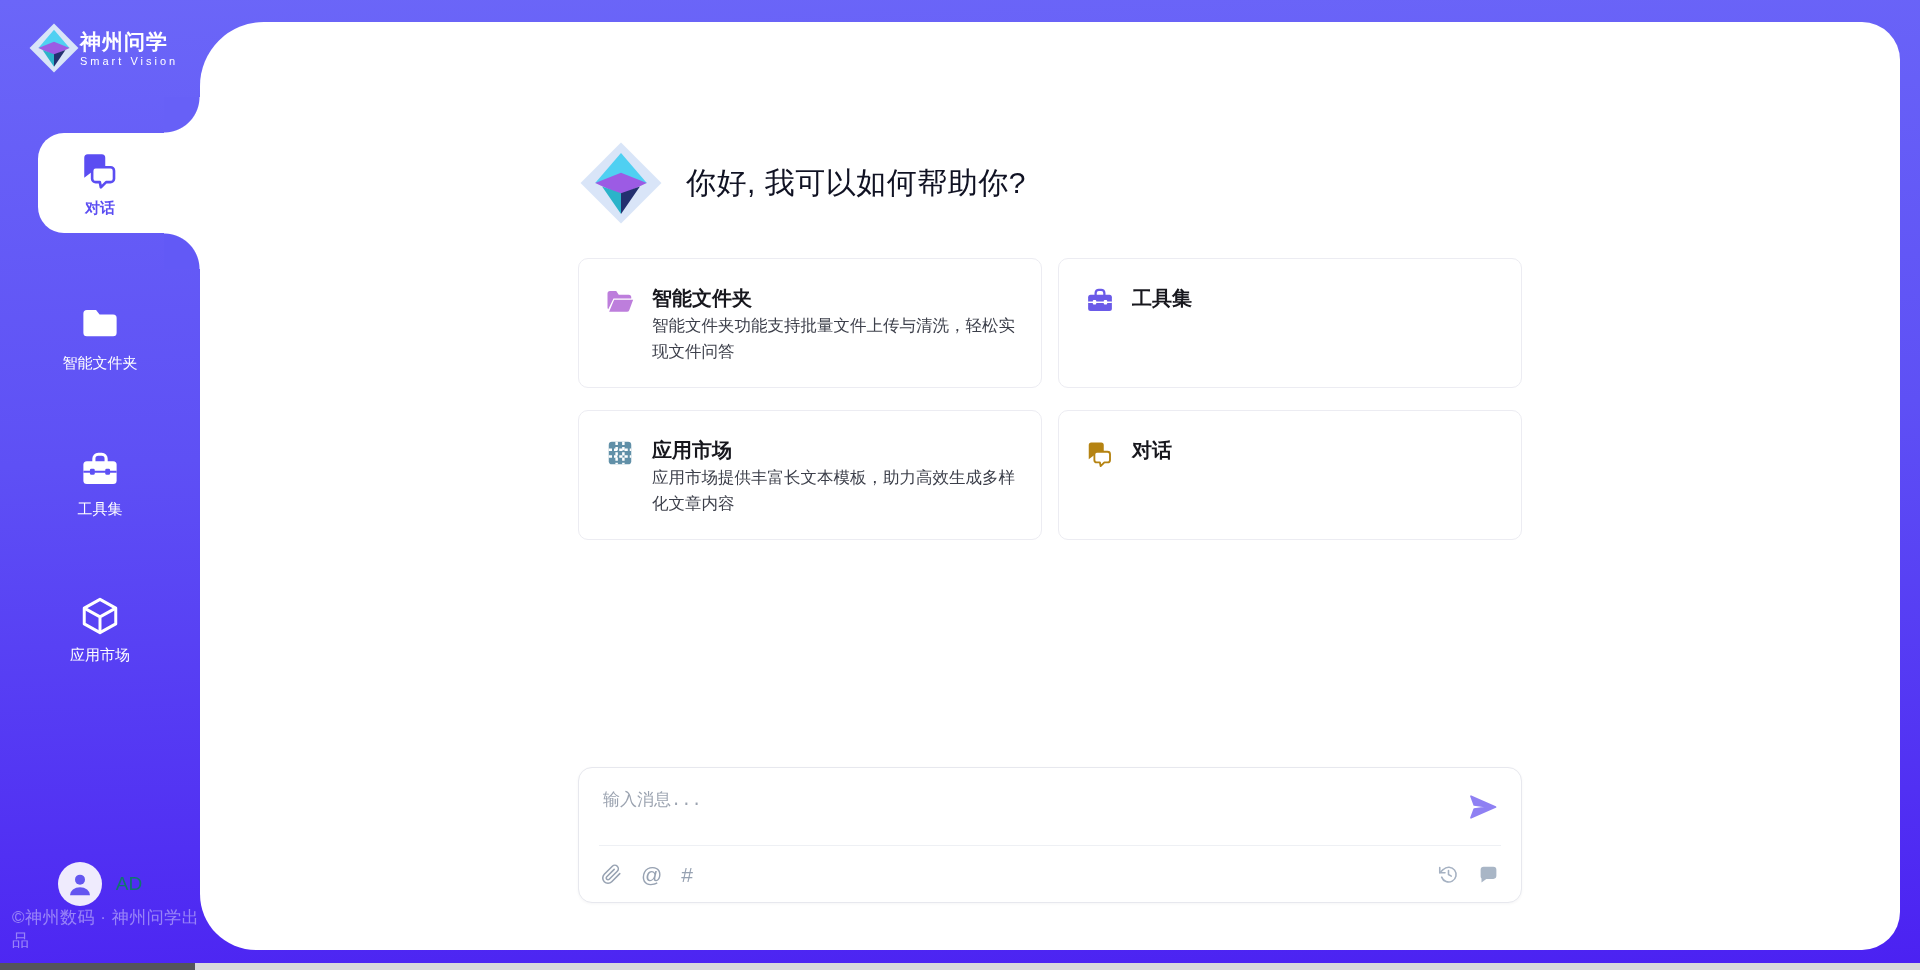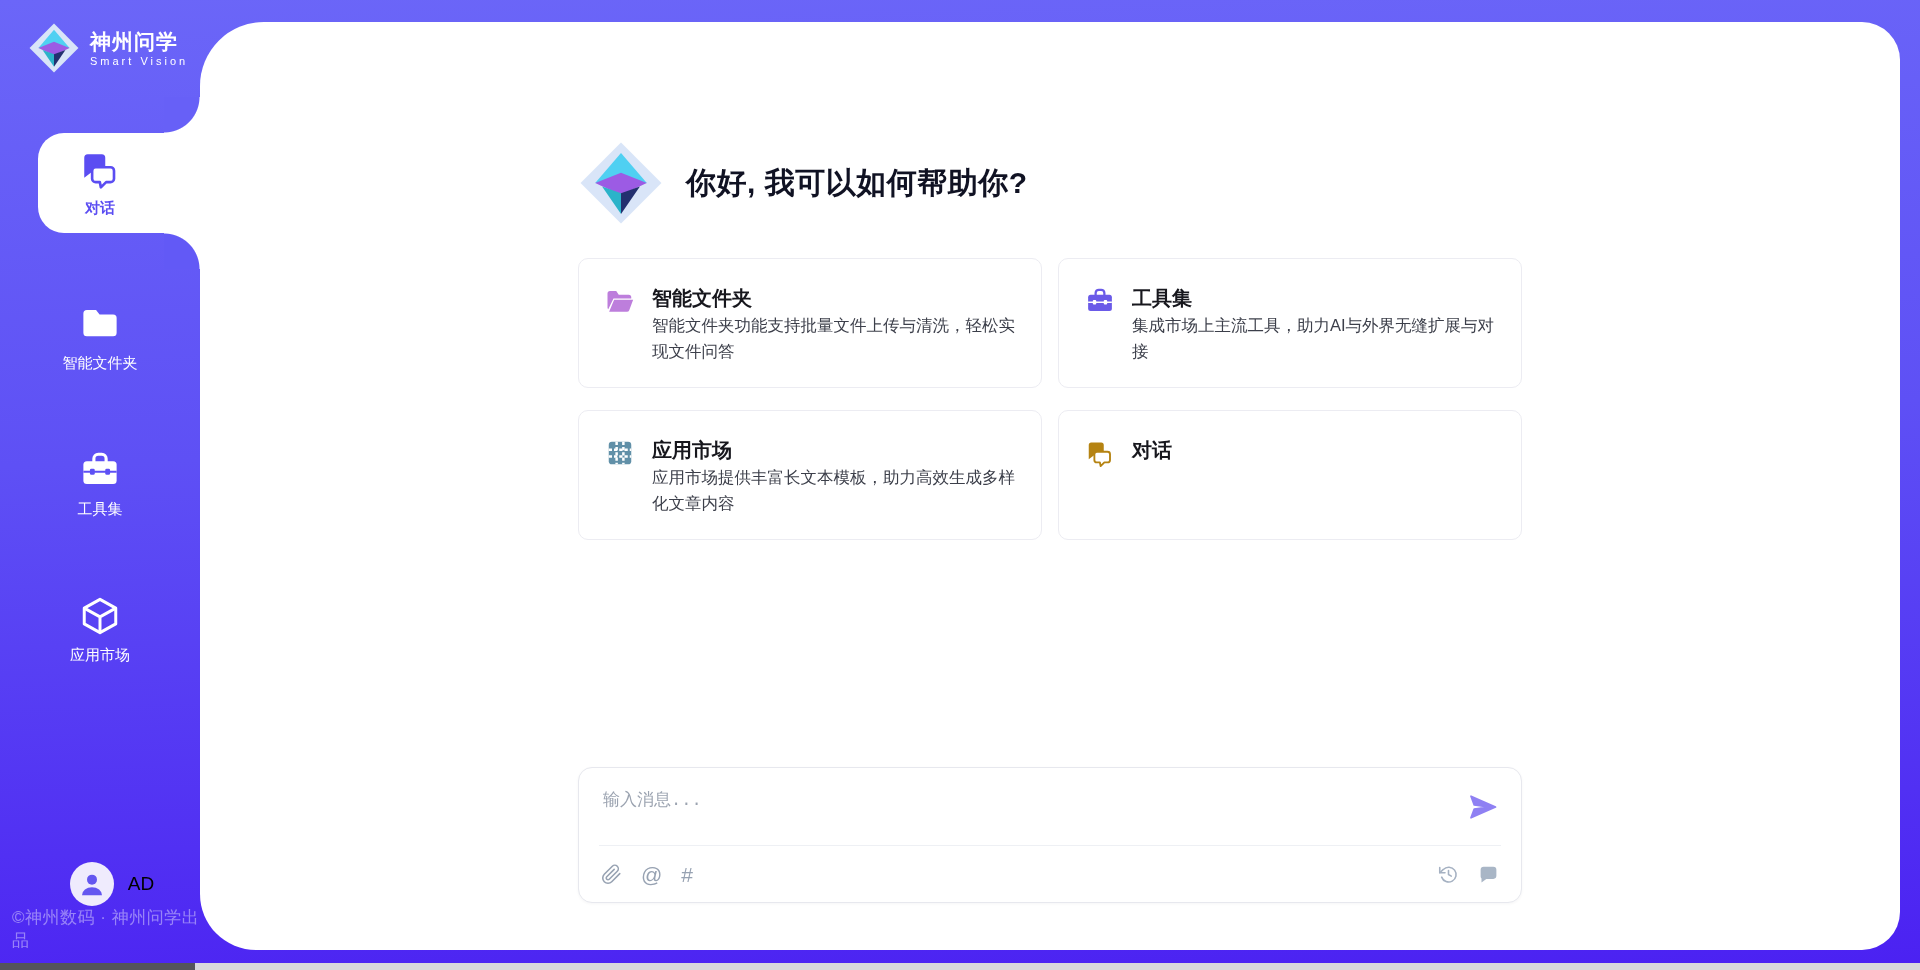--- a/index.html
+++ b/index.html
@@ -6,21 +6,21 @@
   html,body { width:1920px; height:970px; overflow:hidden; }
   body {
     font-family:"Liberation Sans","DejaVu Sans",sans-serif;
     background:linear-gradient(178deg,#6B66F8 0%, #5E50F5 45%, #4B21F2 100%);
     position:relative;
     --accent:#5B4DF2;
   }
 
   
   .sidebar { position:absolute; left:0; top:0; width:200px; height:100%; --icon-bg:#5E50F5; }
-  .brand { display:flex; align-items:center; gap:10px; padding:22px 0 0 28px; }
+  .brand { display:flex; align-items:center; padding:22px 0 0 28px; }
   .brand-logo { width:52px; height:52px; flex:0 0 auto; }
   .brand-name { color:#fff; font-size:21px; font-weight:700; letter-spacing:1px; line-height:1.2; }
   .brand-sub { color:#fff; font-size:11px; letter-spacing:3px; margin-top:1px; }
 
   .nav-tab {
     position:absolute; top:133px; left:38px; right:0; height:100px;
     background:#fff; border-radius:26px 0 0 26px; cursor:pointer;
   }
   .nav-tab::before {
     content:""; position:absolute; top:-36px; right:0; width:36px; height:36px;
@@ -34,40 +34,40 @@
     position:absolute; left:0; width:200px; height:100px;
     display:flex; flex-direction:column; align-items:center; justify-content:center;
     gap:9px; color:#fff; font-size:15px; cursor:pointer;
   }
   .nav-item .nav-ico { width:42px; height:42px; display:flex; align-items:center; justify-content:center; }
   .nav-item svg { width:42px; height:42px; }
   .nav-item.active { color:var(--accent); font-weight:600; --icon-bg:#ffffff; }
   .ni-1 { top:133px; } .ni-2 { top:288px; } .ni-3 { top:434px; } .ni-4 { top:580px; } .ni-5 { top:730px; }
 
   .user-row {
-    position:absolute; top:862px; left:12px; width:200px;
+    position:absolute; top:862px; left:0; width:200px;
     display:flex; align-items:center; justify-content:center; gap:14px;
-    color:#000000; font-size:19px; cursor:pointer;
+    color:#0f766e; font-size:19px; cursor:pointer;
   }
   .avatar { width:44px; height:44px; border-radius:50%; background:#EFEBFD; display:flex; align-items:center; justify-content:center; }
   .avatar svg { width:30px; height:30px; }
 
   .copyright { position:absolute; bottom:18px; left:12px; width:190px; color:rgba(255,255,255,.42); font-size:17px; letter-spacing:.5px; }
 
   
   .panel {
     position:absolute; left:200px; top:22px; right:20px; bottom:20px;
     background:#fff; border-radius:64px 38px 38px 56px;
     display:flex; flex-direction:column;
   }
   .content { width:944px; margin:0 auto; display:flex; flex-direction:column; flex:1; padding-top:118px; }
 
   .greeting { display:flex; align-items:center; gap:22px; height:86px; }
   .greeting-logo { width:86px; height:86px; }
-  .greeting h1 { font-size:30px; font-weight:700; color:#101223; letter-spacing:.5px; }
+  .greeting h1 { font-size:30px; font-weight:400; color:#101223; letter-spacing:.5px; }
 
   .cards { margin-top:32px; display:grid; grid-template-columns:464px 464px; gap:22px 16px; }
   .card {
     border:1px solid #ECECF2; border-radius:10px; background:#fff;
     height:130px; padding:24px 26px; display:flex; gap:17px; cursor:pointer;
     --icon-bg:#ffffff;
   }
   .card-icon { width:30px; height:30px; margin-top:3px; flex:0 0 auto; }
   .card-icon svg { width:30px; height:30px; }
   .ic-plum { color:#BD7EDC; } .ic-purple { color:#6A5AE8; } .ic-steel { color:#6190A8; } .ic-gold { color:#B58312; }
@@ -219,21 +219,20 @@
           <svg viewBox="0 0 48 48">
             <path d="M17 15v-4a5 5 0 0 1 5-5h4a5 5 0 0 1 5 5v4" fill="none" stroke="currentColor" stroke-width="3.6"></path>
             <rect x="5" y="14" width="38" height="26" rx="4" fill="currentColor"></rect>
             <line x1="5" y1="26" x2="43" y2="26" stroke="var(--icon-bg)" stroke-width="2.4"></line>
             <rect x="12.5" y="22.5" width="5.5" height="7" rx="1.6" fill="var(--icon-bg)"></rect>
             <rect x="30" y="22.5" width="5.5" height="7" rx="1.6" fill="var(--icon-bg)"></rect>
           </svg>
         </span>
         <div class="card-body">
           <div class="card-title">工具集</div>
-          <div class="card-desc">集成市场上主流工具，助力AI与外界无缝扩展与对接</div>
         </div>
       </div>
 
       <div class="card">
         <span class="card-icon ic-steel">
           <svg viewBox="0 0 24 24">
             <rect x="3" y="3" width="18" height="18" rx="2.5" fill="currentColor"></rect>
             <g stroke="var(--icon-bg)" stroke-width="2" stroke-dasharray="2.6 1.6">
               <line x1="9.3" y1="3" x2="9.3" y2="21"></line>
               <line x1="14.7" y1="3" x2="14.7" y2="21"></line>

